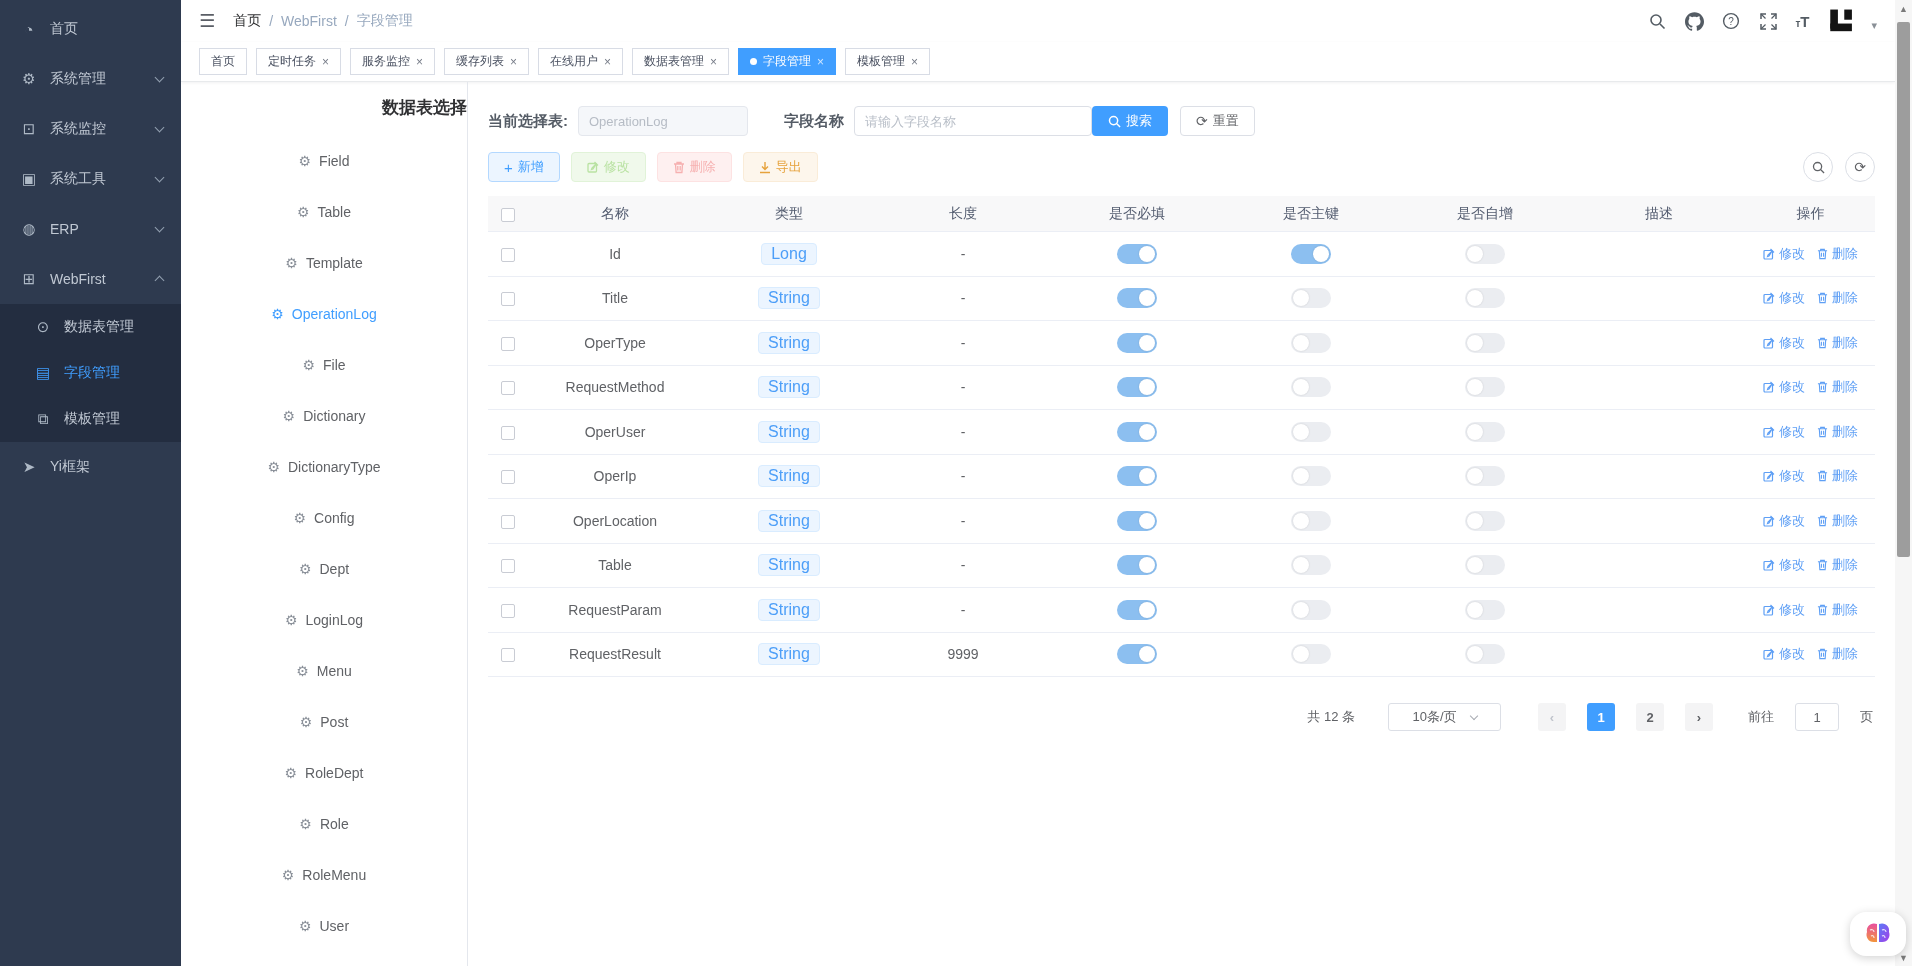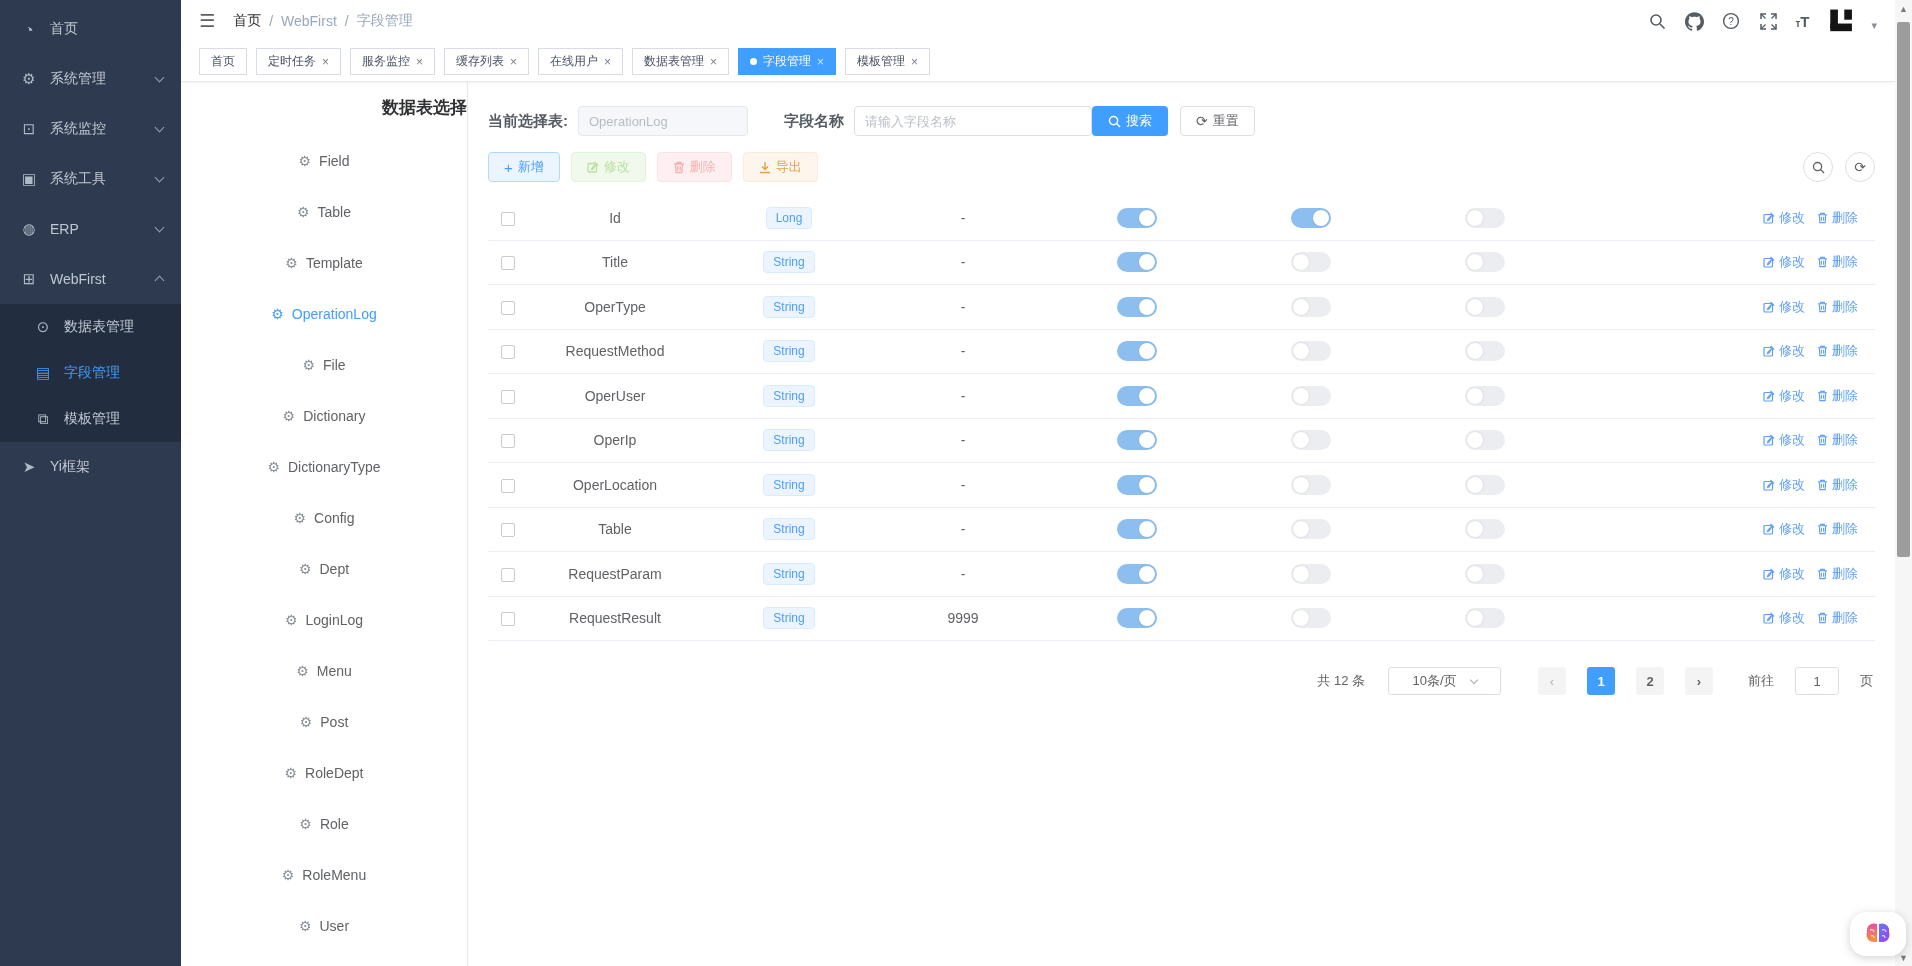--- a/index.html
+++ b/index.html
@@ -69,21 +69,21 @@
   .round-btns { margin-left:auto; display:flex; gap:12px; }
   .rbtn { width:30px; height:30px; border:1px solid #dcdfe6; border-radius:50%; background:#fff; display:flex; align-items:center; justify-content:center; color:#606266; cursor:pointer; }
 
   
   .tbl { margin-top:14px; width:100%; font-size:14px; }
   .thead, .trow { display:grid; grid-template-columns:40px 174px 174px 174px 174px 174px 174px 174px 1fr; align-items:center; }
   .thead { height:36px; background:#f8f8f9; color:#515a6e; border-bottom:1px solid #ebeef5; }
   .trow { height:44.5px; border-bottom:1px solid #ebeef5; color:#606266; }
   .c { text-align:center; }
   .checkbox { display:inline-block; width:14px; height:14px; border:1px solid #c9ccd4; border-radius:2px; background:#fff; cursor:pointer; vertical-align:middle; }
-  .badge { display:inline-block; padding:0 9px; line-height:20px; font-size:12px; color:#4c9ef8; background:#ecf5ff; border:1px solid #d9ecff; border-radius:4px; }
+  .badge { display:inline-block; padding:0 9px; line-height:20px; font-size:16px; color:#4c9ef8; background:#ecf5ff; border:1px solid #d9ecff; border-radius:4px; }
   .switch { position:relative; display:inline-block; width:40px; height:20px; border-radius:10px; cursor:pointer; vertical-align:middle; }
   .switch .knob { position:absolute; top:2px; width:16px; height:16px; border-radius:50%; background:#fff; box-shadow:0 0 2px rgba(0,0,0,.15); }
   .switch.on { background:#8cbff0; } .switch.on .knob { right:2px; }
   .switch.off { background:#ebedf1; } .switch.off .knob { left:2px; }
   .ops { display:flex; align-items:center; justify-content:center; gap:12px; }
   .alink { display:inline-flex; align-items:center; gap:4px; color:#5e9ff5; font-size:13px; cursor:pointer; white-space:nowrap; }
   .alink svg { display:block; }
 
   
   .pagination { display:flex; align-items:center; justify-content:flex-end; gap:21px; margin-top:26px; font-size:13px; color:#606266; padding-right:2px; }
@@ -373,20 +373,31 @@
                 <line x1="9.5" y1="9.5" x2="13" y2="13"></line>
               </svg>
           </span>
           <span class="rbtn">
             <span style="font-size:14px;">⟳</span>
           </span>
         </div>
       </div>
 
       <div class="tbl">
+        <div class="thead">
+          <div class="c"><span class="checkbox"></span></div>
+          <div class="c">名称</div>
+          <div class="c">类型</div>
+          <div class="c">长度</div>
+          <div class="c">是否必填</div>
+          <div class="c">是否主键</div>
+          <div class="c">是否自增</div>
+          <div class="c">描述</div>
+          <div class="c">操作</div>
+        </div>
         <div id="tbody">
             <div class="trow">
     <div class="c"><span class="checkbox"></span></div>
     <div class="c cell-name">Id</div>
     <div class="c"><span class="badge">Long</span></div>
     <div class="c cell-len">-</div>
     <div class="c"><span class="switch sw-req on"><span class="knob"></span></span></div>
     <div class="c"><span class="switch sw-pri on"><span class="knob"></span></span></div>
     <div class="c"><span class="switch sw-inc off"><span class="knob"></span></span></div>
     <div class="c cell-desc"></div>
@@ -629,21 +640,21 @@
                   </svg>
         <span class="a-del">删除</span>
       </span>
     </div>
   </div>
           </div>
       </div>
 
       <div class="pagination">
         <span>共 12 条</span>
-        <span class="psel" style="margin-left:2px;">
+        <span class="psel" style="margin-left:12px;">
           <span>10条/页</span>
           <span class="chevd"></span>
         </span>
         <span class="pbtn prev" style="margin-left:16px;">‹</span>
         <span class="pbtn active">1</span>
         <span class="pbtn">2</span>
         <span class="pbtn">›</span>
         <span style="margin-left:14px;">前往</span>
         <input class="goto-inp" value="1" style="">
         <span>页</span>

